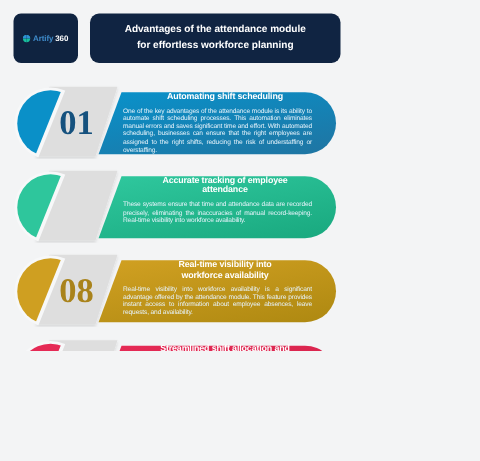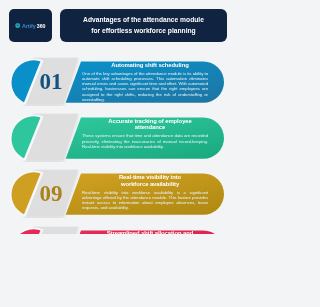--- a/index.html
+++ b/index.html
@@ -105,21 +105,21 @@
           </clipPath>
 <filter id="sh2" x="-20%" y="-20%" width="150%" height="160%">
             <feDropShadow dx="0" dy="1.2" stdDeviation="1.2" flood-color="#000" flood-opacity="0.13"></feDropShadow>
           </filter>
 </defs>
 <path d="M 33.00 1.80 L 78.30 1.80 L 63.60 48.40 L 24.00 48.40 Z" fill="#dedede" filter="url(#sh2)"></path>
 <circle cx="33.70" cy="26.40" r="24.00" fill="#f7f8f9" clip-path="url(#clw2)"></circle>
 <circle cx="33.70" cy="26.40" r="22.20" fill="#cf9f21" clip-path="url(#cl2)"></circle>
 <path d="M 81.00 5.50 L 203.35 5.50 A 20.65 20.65 0 0 1 203.35 46.80 L 65.70 46.80 Z" fill="url(#g2)"></path>
 </svg>
-<div class="num" style="color:#a9831b">09</div>
+<div class="num" style="color:#a9831b">08</div>
 <div class="ctitle">Real-time visibility into workforce availability</div>
 <div class="cbody" style="top:21.2px">Real-time visibility into workforce availability is a significant advantage offered by the attendance module. This feature provides instant access to information about employee absences, leave requests, and availability.</div>
 </div>
 <div class="card" style="top:224.60px">
 <svg width="236" height="50" viewBox="0 0 236 50">
 <defs>
 <linearGradient id="g3" x1="0.15" y1="0" x2="0.85" y2="1">
             <stop offset="0" stop-color="#e52a55"></stop>
             <stop offset="1" stop-color="#cb1f46"></stop>
           </linearGradient>

